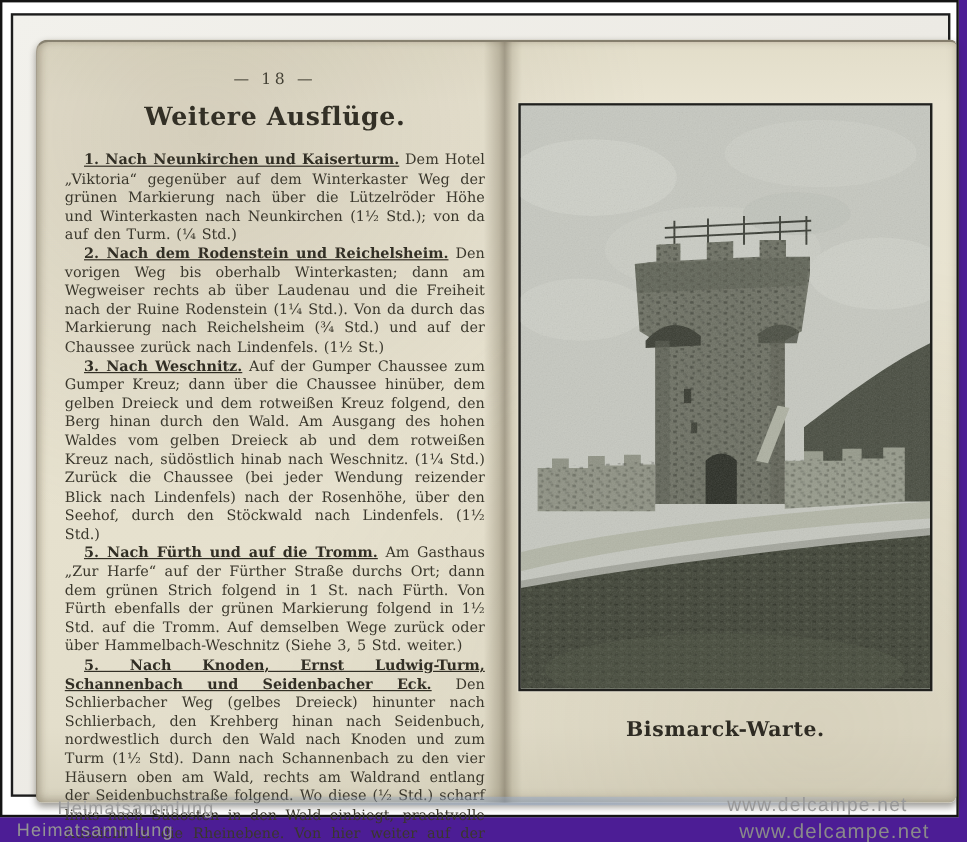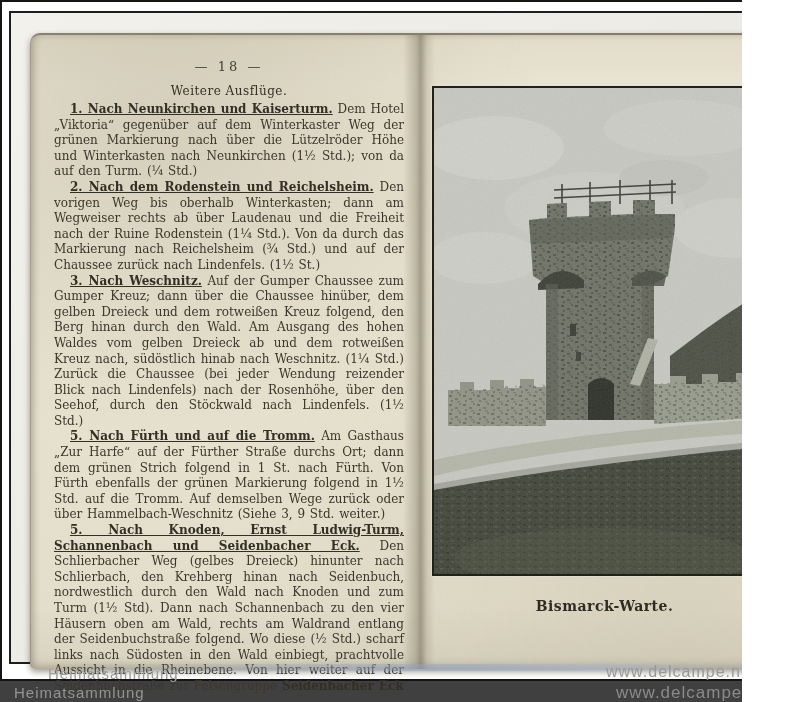--- a/index.html
+++ b/index.html
@@ -1,17 +1,17 @@
 <!DOCTYPE html>
 <html><head>
 <meta charset="utf-8">
 <style>
   html,body{margin:0;padding:0;}
   body{width:806px;height:702px;background:#ffffff;font-family:"DejaVu Serif", serif;}
-  .stage{position:relative;width:742px;height:702px;background:#404040;overflow:hidden;}
+  .stage{position:relative;width:806px;height:702px;background:#4c1d95;overflow:hidden;}
 
   
   .outer-frame{position:absolute;left:0;top:0;width:795px;height:677px;border:2px solid #141414;background:#ffffff;}
 
   
   .inner-frame{position:absolute;left:7px;top:9px;width:779px;height:649px;border:2px solid #1d1d1d;
     background:linear-gradient(135deg,#f2f1ec 0%,#eceae4 55%,#e7e5df 100%);}
 
   
   .booklet{position:absolute;left:19px;top:20px;width:766px;height:634px;
@@ -25,34 +25,34 @@
     box-shadow:0 3px 6px rgba(40,35,25,0.45), inset 0 -4px 8px rgba(90,80,60,0.25), inset 3px 0 6px rgba(110,100,75,0.25);}
   .booklet-bottom-sheen{position:absolute;left:40px;bottom:-2px;width:700px;height:7px;
     background:linear-gradient(90deg,transparent,rgba(150,170,200,0.55) 55%,rgba(170,185,210,0.5) 75%,transparent);
     border-radius:4px;}
   .gutter{position:absolute;left:372px;top:0;width:32px;height:100%;
     background:linear-gradient(90deg,transparent,rgba(95,85,62,0.28) 40%,rgba(70,60,42,0.40) 55%,rgba(120,110,85,0.18) 75%,transparent);}
 
   
   .left-page{position:absolute;left:23px;top:8px;width:350px;height:620px;color:#39362b;}
   .page-number{ text-align:center;font-size:13px;letter-spacing:3px;margin:16px 0 10px 0;color:#423f33;}
-  .heading{ text-align:center;font-size:12px;font-weight:normal;margin:0 0 4px 0;color:#333026;
+  .heading{ text-align:center;font-size:21px;font-weight:bold;margin:0 0 17px 0;color:#333026;
     font-family:"DejaVu Serif", serif;letter-spacing:0.5px;}
   .body-text p{margin:0;text-indent:16px;font-size:12px;line-height:1.3;text-align:justify;
     color:#3a372c;word-spacing:1px;}
   .body-text .lead{font-weight:bold;color:#322f25;text-decoration:underline;}
   .body-text .tail-bold{font-weight:bold;color:#322f25;}
 
   
   .right-page{position:absolute;left:404px;top:0;width:362px;height:634px;}
   .photo-frame{position:absolute;left:-3px;top:51px;width:341px;height:486px;border:2px solid #20201d;
     background:#c6c8c0;box-shadow:0 0 0 1px rgba(230,225,210,0.6);}
   .photo-frame svg{display:block;}
   .photo-caption{position:absolute;left:-3px;top:563px;width:345px;text-align:center;
-    font-size:14px;font-weight:bold;color:#2e2b23;letter-spacing:0.5px;}
+    font-size:17px;font-weight:bold;color:#2e2b23;letter-spacing:0.5px;}
 
   
   .wm{position:absolute;font-family:Liberation Sans, sans-serif;letter-spacing:1px;}
   .wm-inner-left{left:46px;top:663px;font-size:15px;color:#9c9c9c;}
   .wm-inner-right{left:604px;top:661px;font-size:16px;color:#989898;}
   .wm-outer-left{left:14px;top:684px;font-size:15px;color:#949494;}
   .wm-outer-right{left:616px;top:683px;font-size:17px;color:#8a8a8a;}
 </style>
 </head>
 <body>
@@ -65,21 +65,21 @@
 
       <div class="booklet">
 
         <div class="left-page">
           <div class="page-number">— 18 —</div>
           <h1 class="heading">Weitere Ausflüge.</h1>
           <div class="body-text">
             <p><span class="lead">1. Nach Neunkirchen und Kaiserturm.</span><span> Dem Hotel „Viktoria“ gegenüber auf dem Winterkaster Weg der grünen Markierung nach über die Lützelröder Höhe und Winterkasten nach Neunkirchen (1½ Std.); von da auf den Turm. (¼ Std.)</span></p>
             <p><span class="lead">2. Nach dem Rodenstein und Reichelsheim.</span><span> Den vorigen Weg bis oberhalb Winterkasten; dann am Wegweiser rechts ab über Laudenau und die Freiheit nach der Ruine Rodenstein (1¼ Std.). Von da durch das Markierung nach Reichelsheim (¾ Std.) und auf der Chaussee zurück nach Lindenfels. (1½ St.)</span></p>
             <p><span class="lead">3. Nach Weschnitz.</span><span> Auf der Gumper Chaussee zum Gumper Kreuz; dann über die Chaussee hinüber, dem gelben Dreieck und dem rotweißen Kreuz folgend, den Berg hinan durch den Wald. Am Ausgang des hohen Waldes vom gelben Dreieck ab und dem rotweißen Kreuz nach, südöstlich hinab nach Weschnitz. (1¼ Std.) Zurück die Chaussee (bei jeder Wendung reizender Blick nach Lindenfels) nach der Rosenhöhe, über den Seehof, durch den Stöckwald nach Lindenfels. (1½ Std.)</span></p>
-            <p><span class="lead">5. Nach Fürth und auf die Tromm.</span><span> Am Gasthaus „Zur Harfe“ auf der Fürther Straße durchs Ort; dann dem grünen Strich folgend in 1 St. nach Fürth. Von Fürth ebenfalls der grünen Markierung folgend in 1½ Std. auf die Tromm. Auf demselben Wege zurück oder über Hammelbach-Weschnitz (Siehe 3, 9 Std. weiter.)</span></p>
+            <p><span class="lead">5. Nach Fürth und auf die Tromm.</span><span> Am Gasthaus „Zur Harfe“ auf der Fürther Straße durchs Ort; dann dem grünen Strich folgend in 1 St. nach Fürth. Von Fürth ebenfalls der grünen Markierung folgend in 1½ Std. auf die Tromm. Auf demselben Wege zurück oder über Hammelbach-Weschnitz (Siehe 3, 5 Std. weiter.)</span></p>
             <p><span class="lead">5. Nach Knoden, Ernst Ludwig-Turm, Schannenbach und Seidenbacher Eck.</span><span> Den Schlierbacher Weg (gelbes Dreieck) hinunter nach Schlierbach, den Krehberg hinan nach Seidenbuch, nordwestlich durch den Wald nach Knoden und zum Turm (1½ Std). Dann nach Schannenbach zu den vier Häusern oben am Wald, rechts am Waldrand entlang der Seidenbuchstraße folgend. Wo diese (½ Std.) scharf links nach Südosten in den Wald einbiegt, prachtvolle Aussicht in die Rheinebene. Von hier weiter auf der Seidenbuchstraße zur Felsengruppe </span><span class="tail-bold">Seidenbacher Eck</span></p>
           </div>
         </div>
 
         <div class="gutter"></div>
 
         <div class="right-page">
           <div class="photo-frame">
             <svg width="341" height="486" viewBox="0 0 341 486" xmlns="http://www.w3.org/2000/svg">
               <defs>

